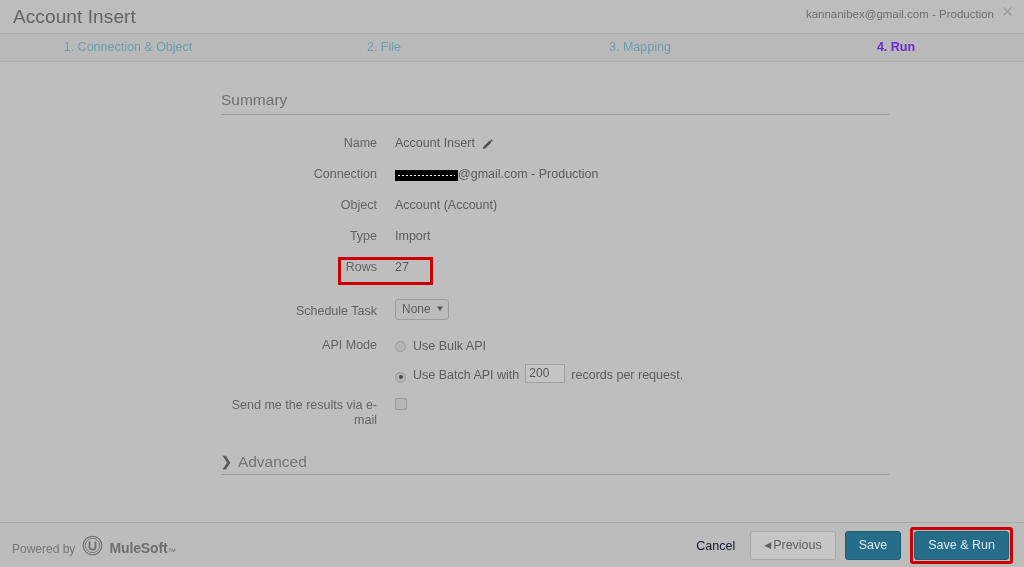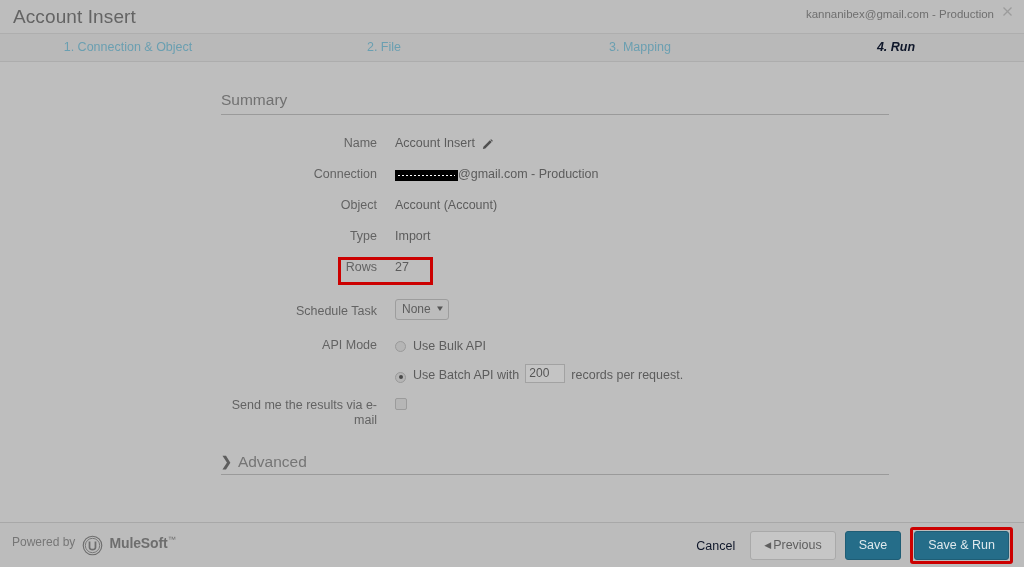--- a/index.html
+++ b/index.html
@@ -78,23 +78,22 @@
   .step {
     flex: 1 1 0;
     text-align: center;
     font-size: 12.5px;
     color: #6a9fb1;
     cursor: pointer;
     line-height: 1;
     white-space: nowrap;
   }
   .step.active {
-    color: #0f172a;
+    color: #6d28d9;
     font-weight: bold;
-    font-style: italic;
   }
 
   
   .content {
     flex: 1 1 auto;
     position: relative;
     overflow: hidden;
     background: #bebebe;
   }
 
@@ -281,21 +280,21 @@
     flex: 0 0 45px;
     height: 45px;
     position: relative;
     background: #bcbcbc;
     border-top: 1px solid #a8a8a8;
     display: flex;
     align-items: center;
   }
   .brand {
     display: flex;
-    align-items: flex-start;
+    align-items: flex-end;
     padding-left: 12px;
     font-size: 12px;
     color: #767676;
   }
   .mule-logo {
     width: 21px; height: 21px;
     margin: 0 6px 0 7px;
     flex: 0 0 21px;
   }
   .brand-name {

